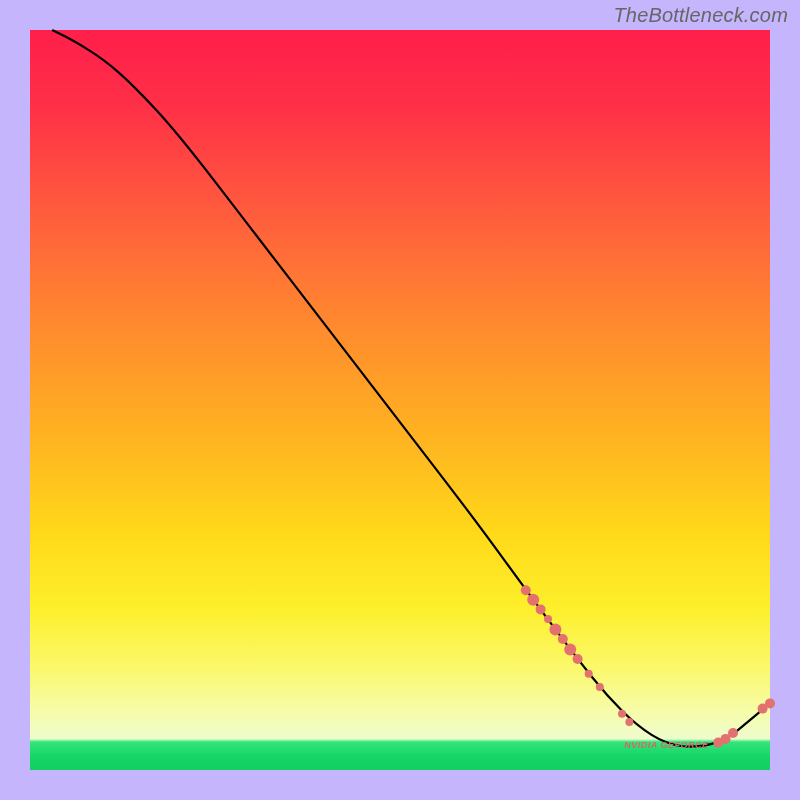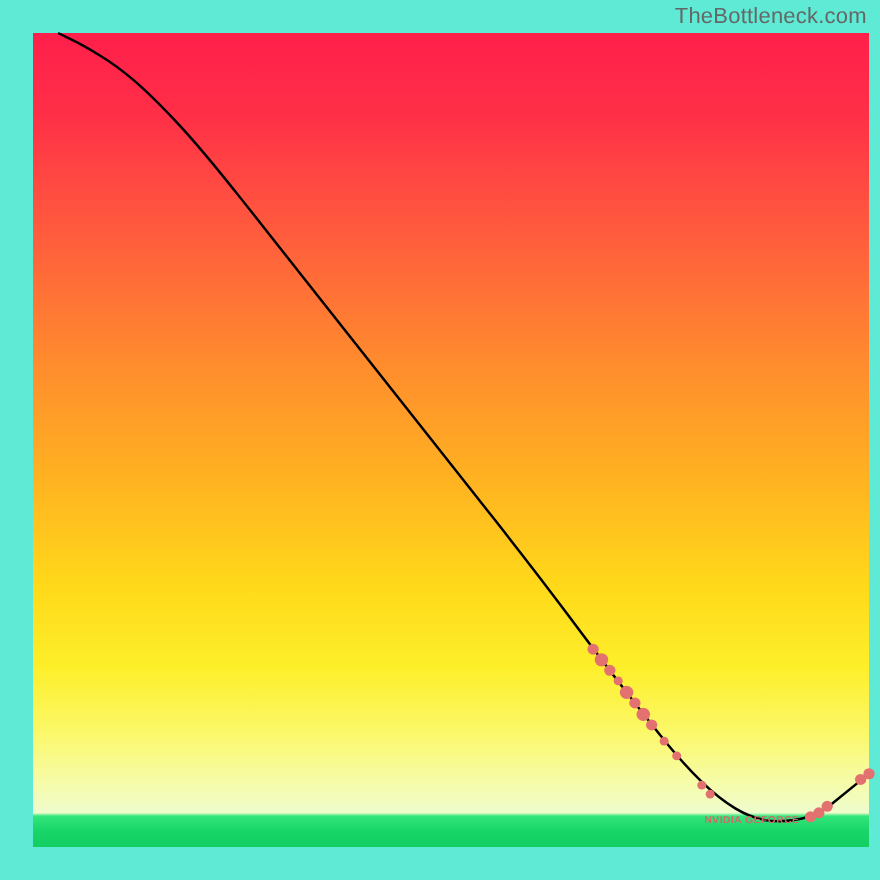--- a/index.html
+++ b/index.html
@@ -10,38 +10,38 @@
     background: #000;
     overflow: hidden;
     font-family: Arial, Helvetica, sans-serif;
   }
   .frame {
     position: absolute;
     top: 0;
     left: 0;
     width: 800px;
     height: 800px;
-    background: #5eead4;
+    background: #c4b5fd;
+    font-style: italic;
   }
   .watermark {
     position: absolute;
     top: 4px;
     right: 12px;
     color: #666;
     font-size: 20px;
     letter-spacing: 0.2px;
     z-index: 5;
   }
   .plot {
     position: absolute;
     left: 30px;
     top: 30px;
     width: 740px;
     height: 740px;
-    padding-left: 20px;
   }
   .gradient {
     position: absolute;
     left: 0;
     top: 0;
     width: 100%;
     height: 100%;
     
     background:
       

